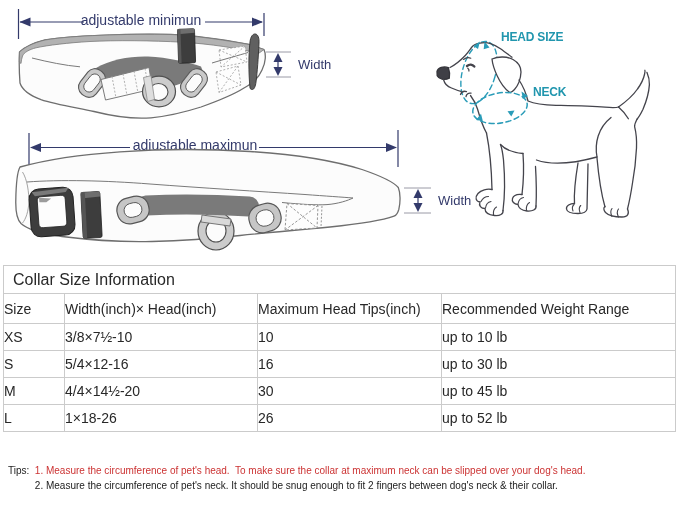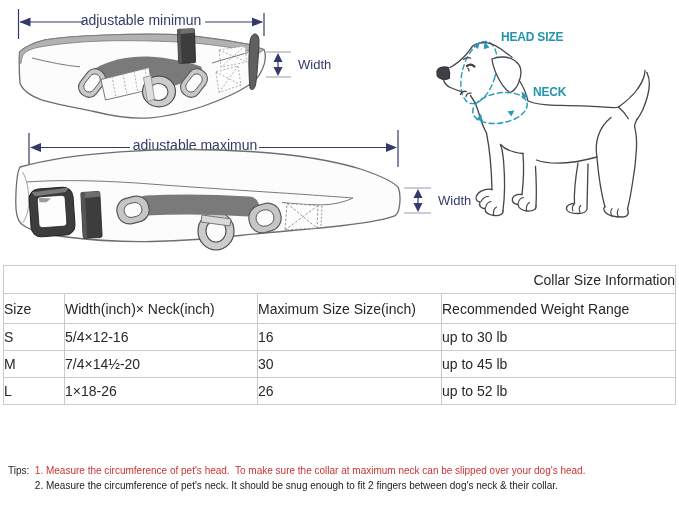--- a/index.html
+++ b/index.html
@@ -1,20 +1,20 @@
 <!DOCTYPE html>
 <html><head>
 <meta charset="utf-8">
 <style>
   html,body{margin:0;padding:0;background:#fff;width:679px;height:506px;overflow:hidden;}
   body{font-family:"Liberation Sans", sans-serif;position:relative;}
   #top{position:absolute;left:0;top:0;}
   table.sz{position:absolute;left:3px;top:265px;border-collapse:collapse;table-layout:fixed;width:672px;font-size:14px;color:#282828;}
   table.sz td{border:1px solid #cbcbcb;text-align:left;padding:0;}
-  table.sz td.title{ text-align:right;padding-left:9px;font-size:14px;height:27px;}
+  table.sz td.title{ text-align:left;padding-left:9px;font-size:16px;height:27px;}
   .tips{position:absolute;left:8px;top:463px;font-size:10px;color:#222;line-height:15px;white-space:nowrap;}
   .tips .red{color:#cc3333;}
 </style>
 </head>
 <body>
 <svg id="top" width="679" height="265" viewBox="0 0 679 265">
 
   <g stroke="#333a6b" stroke-width="1.2" fill="none">
 
     <line x1="18.5" y1="9" x2="18.5" y2="39"></line>
@@ -223,33 +223,39 @@
       <col style="width:193px">
       <col style="width:184px">
       <col style="width:234px">
     </colgroup>
   <tbody>
       <tr>
         <td class="title" colspan="4">Collar Size Information</td>
       </tr>
   <tr style="height:30px">
         <td>Size</td>
-        <td>Width(inch)× Neck(inch)</td>
-        <td>Maximum Size Size(inch)</td>
+        <td>Width(inch)× Head(inch)</td>
+        <td>Maximum Head Tips(inch)</td>
         <td>Recommended Weight Range</td>
+      </tr>
+  <tr style="height:27px">
+        <td>XS</td>
+        <td>3/8×7½-10</td>
+        <td>10</td>
+        <td>up to 10 lb</td>
       </tr>
   <tr style="height:27px">
         <td>S</td>
         <td>5/4×12-16</td>
         <td>16</td>
         <td>up to 30 lb</td>
       </tr>
   <tr style="height:27px">
         <td>M</td>
-        <td>7/4×14½-20</td>
+        <td>4/4×14½-20</td>
         <td>30</td>
         <td>up to 45 lb</td>
       </tr>
   <tr style="height:27px">
         <td>L</td>
         <td>1×18-26</td>
         <td>26</td>
         <td>up to 52 lb</td>
       </tr>
 </tbody>

